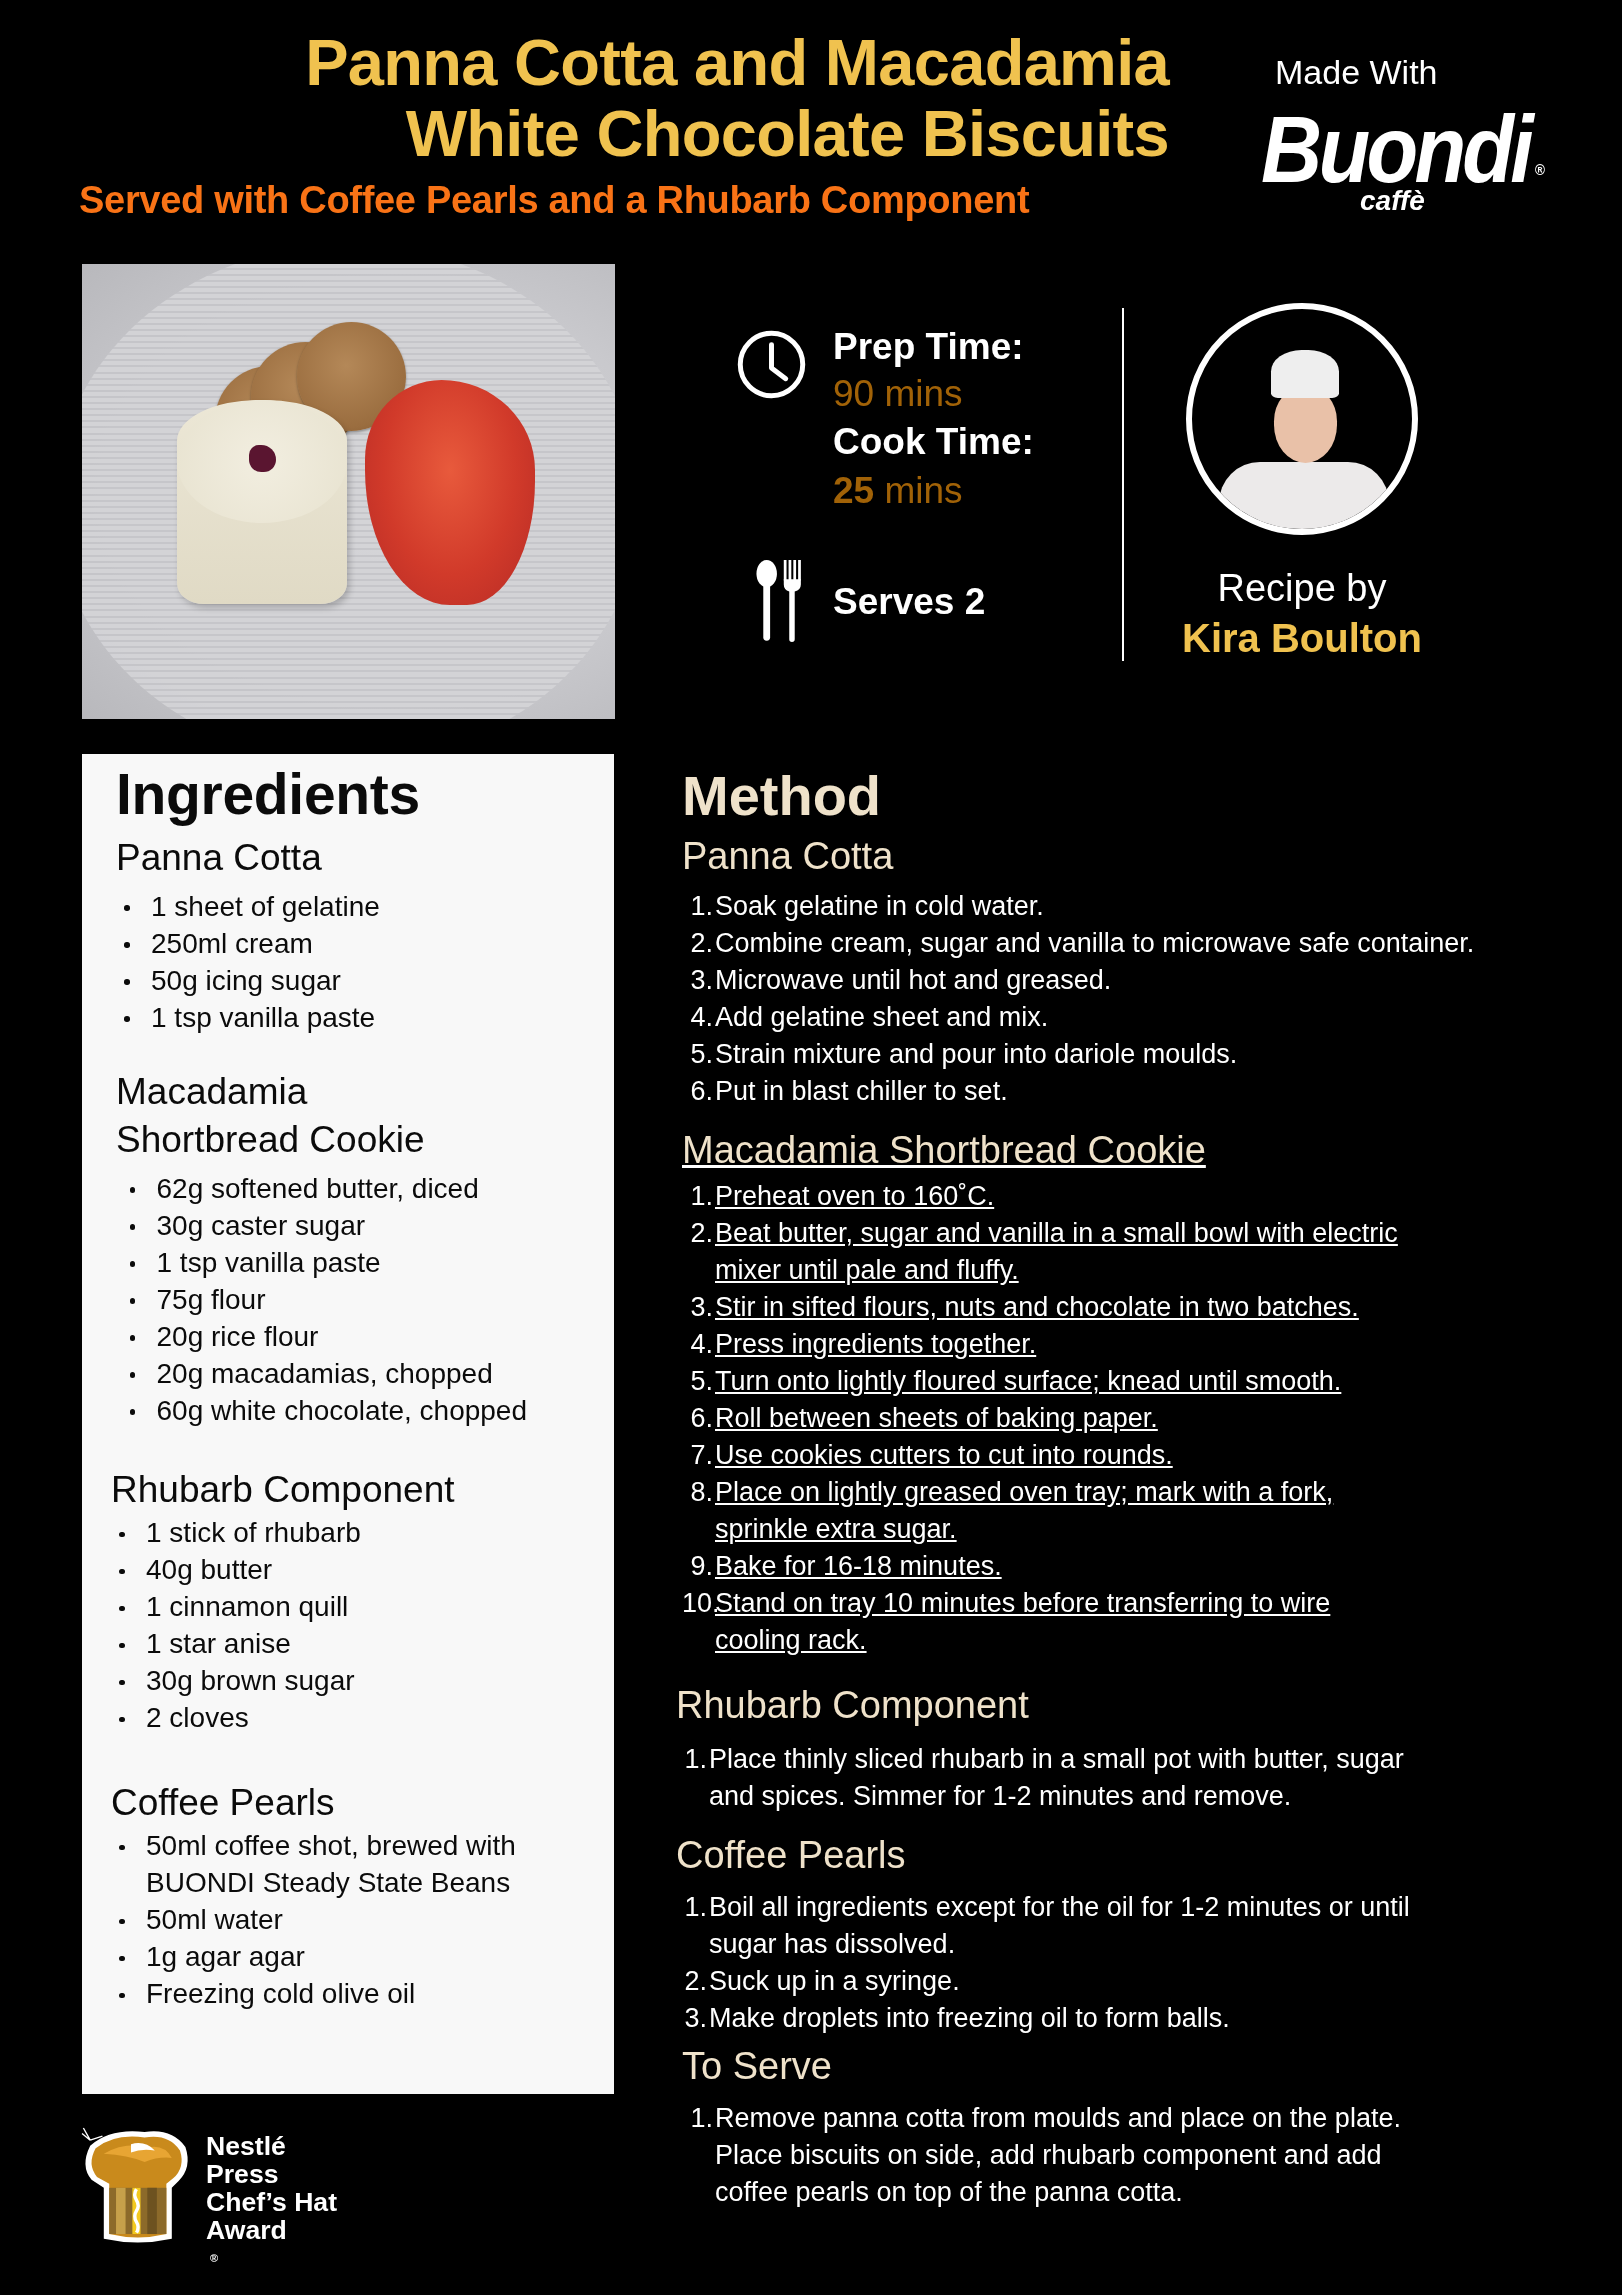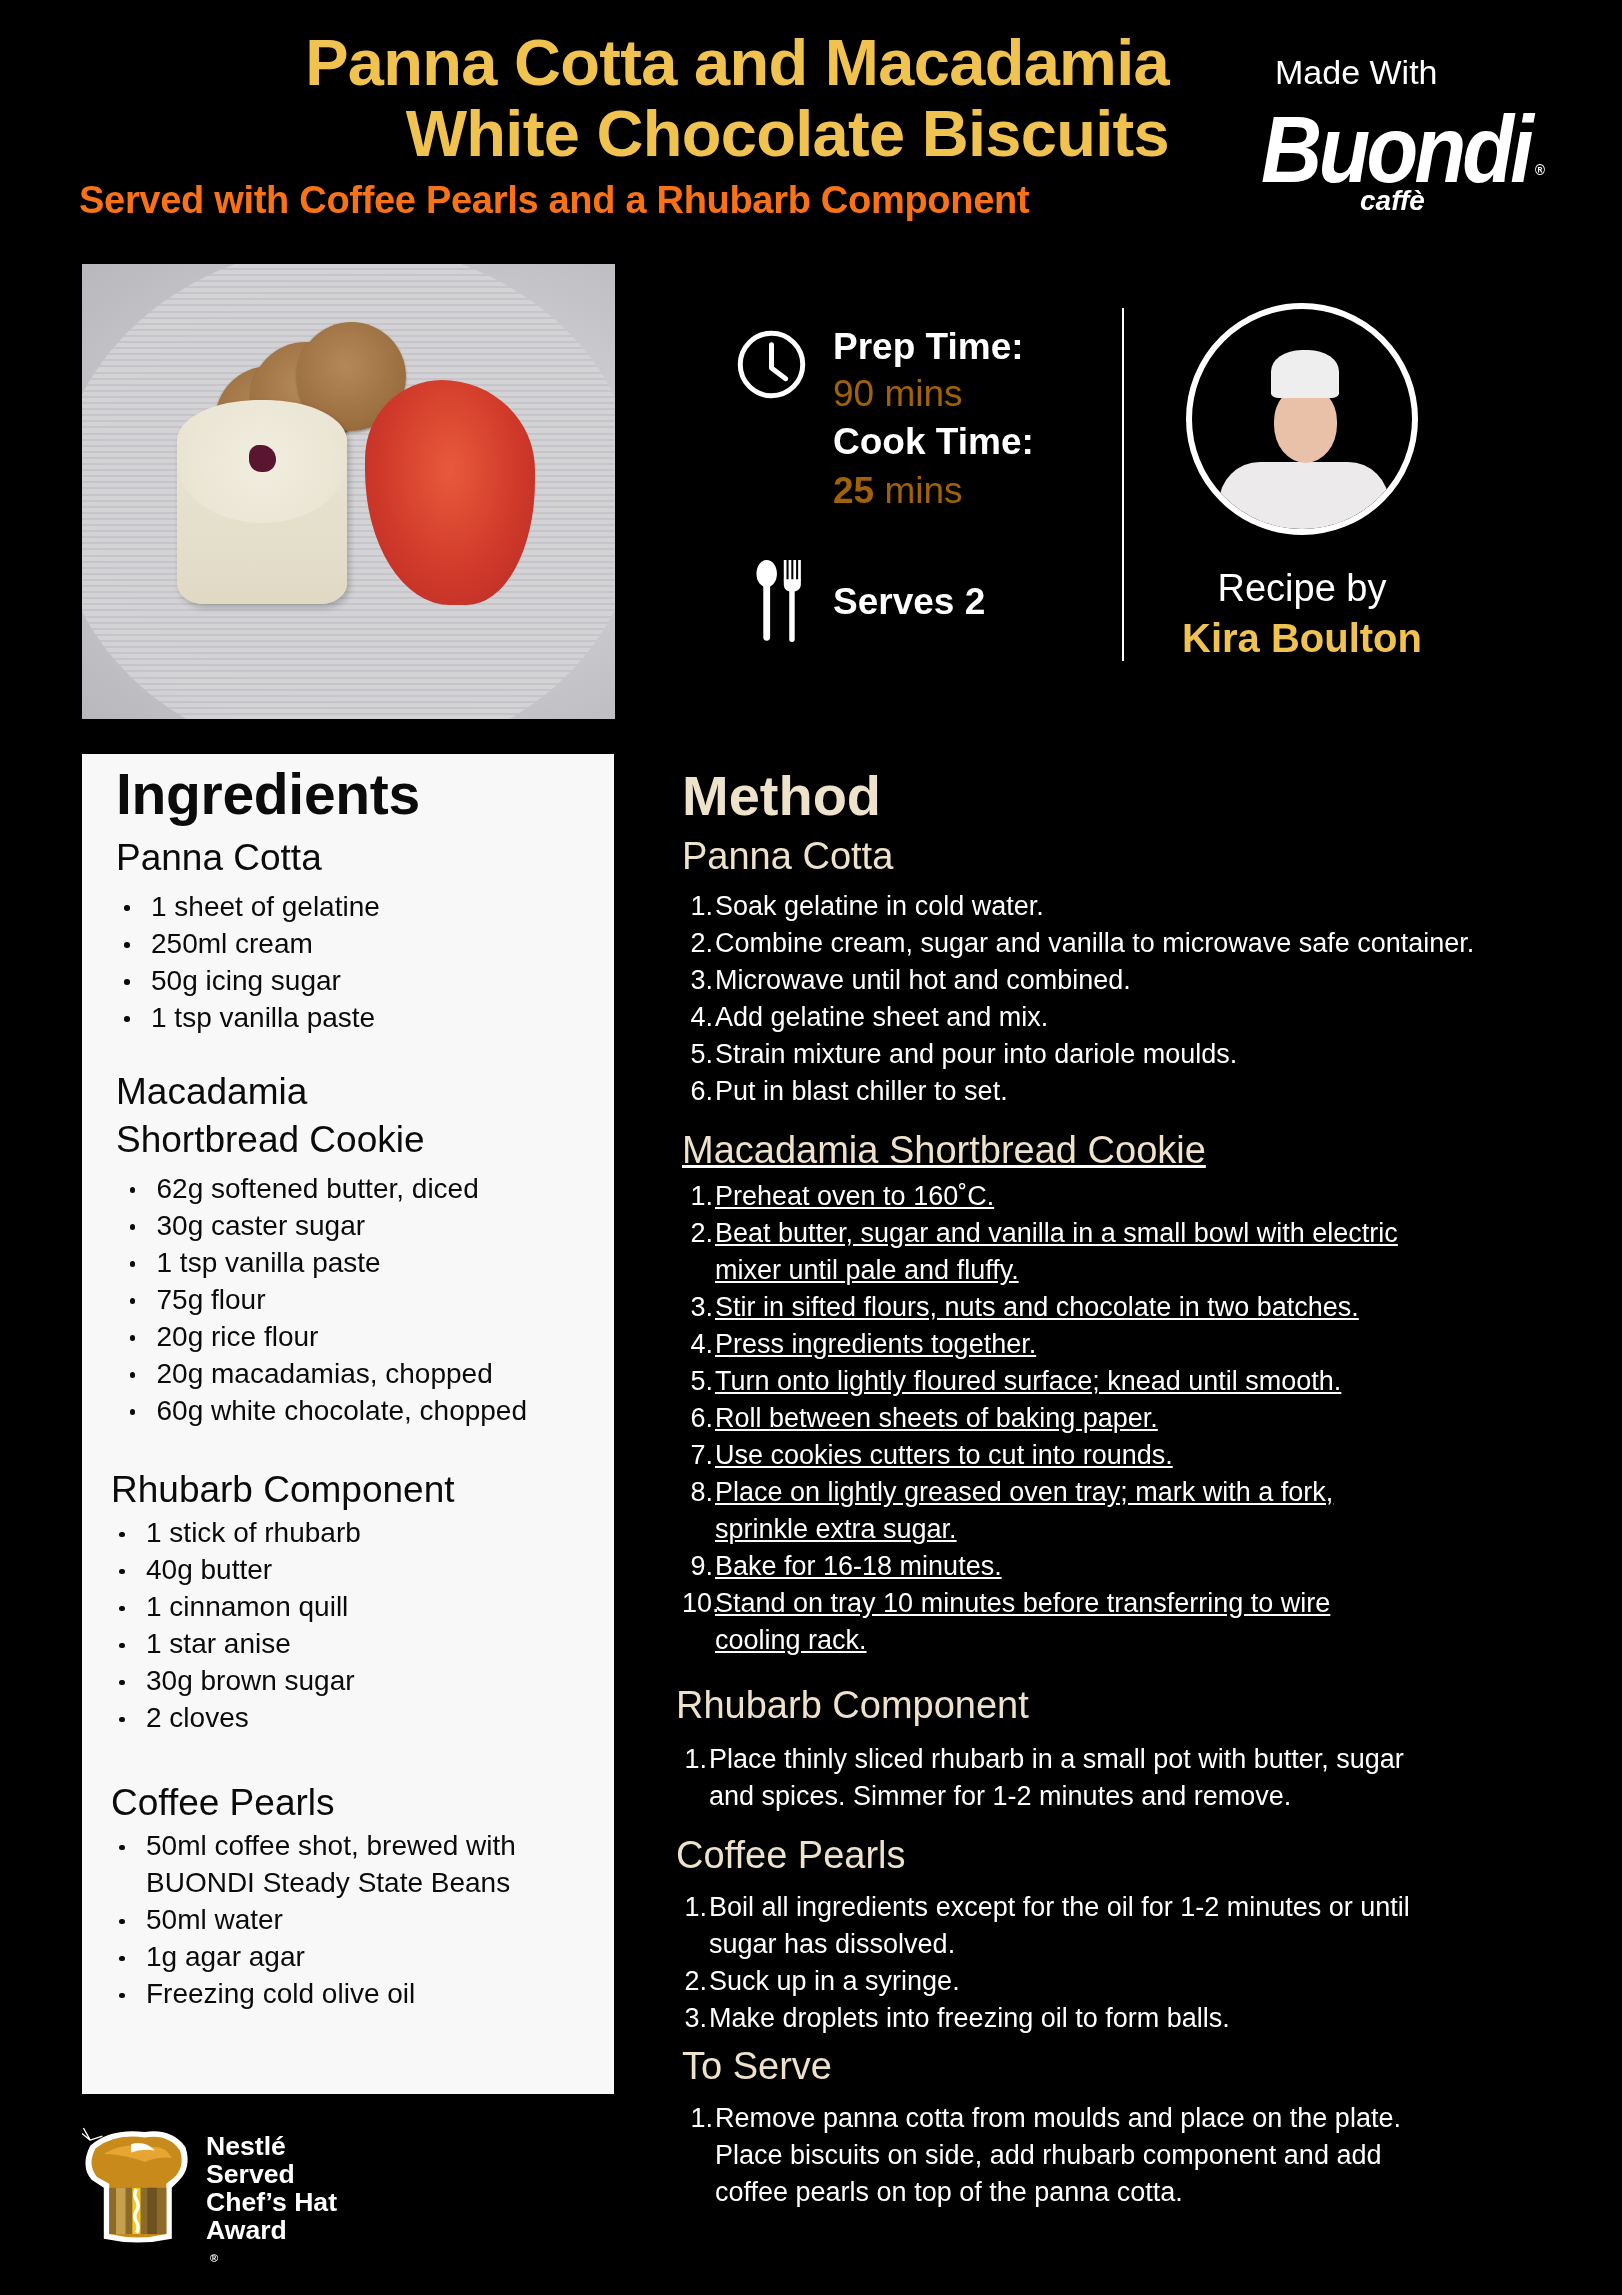--- a/index.html
+++ b/index.html
@@ -251,21 +251,21 @@
   </div>
 </div>
 
 <div class="abs method-title">Method</div>
 
 <div class="abs" style="left:682px; top:832px; width:913px;">
   <div class="m-heading">Panna Cotta</div>
   <ol class="m-list">
     <li><span class="num">1.</span><span>Soak gelatine in cold water.</span></li>
     <li><span class="num">2.</span><span>Combine cream, sugar and vanilla to microwave safe container.</span></li>
-    <li><span class="num">3.</span><span>Microwave until hot and combined.</span></li>
+    <li><span class="num">3.</span><span>Microwave until hot and greased.</span></li>
     <li><span class="num">4.</span><span>Add gelatine sheet and mix.</span></li>
     <li><span class="num">5.</span><span>Strain mixture and pour into dariole moulds.</span></li>
     <li><span class="num">6.</span><span>Put in blast chiller to set.</span></li>
   </ol>
 </div>
 
 <div class="abs" style="left:682px; top:1126px; width:818px;text-decoration:underline;">
   <div class="m-heading">Macadamia Shortbread Cookie</div>
   <ol class="m-list" style="margin-top:4.1px; width:804px;">
     <li><span class="num">1.</span><span>Preheat oven to 160˚C.</span></li>
@@ -311,21 +311,21 @@
   <path d="M60 60 Q90 42 130 50 Q150 48 160 66 Q140 64 120 72 Q95 62 60 60 Z" fill="#e7a533"></path>
   <path d="M100 46 Q120 40 135 55 Q115 52 100 58 Z" fill="#ffffff"></path>
   <rect x="68" y="110" width="84" height="68" fill="#8c6a2a"></rect>
   <rect x="78" y="110" width="14" height="68" fill="#c6a04a"></rect>
   <rect x="102" y="110" width="12" height="68" fill="#f3c91f"></rect>
   <path d="M108 112 q-5 8 0 16 q5 8 0 16 q-5 8 0 16 q5 8 0 16" stroke="#ffffff" stroke-width="5" fill="none"></path>
   <rect x="124" y="110" width="14" height="68" fill="#6d5220"></rect>
 </svg>
 <div class="abs award-text">
   <span>Nestlé</span>
-  <span>Served</span>
+  <span>Press</span>
   <span>Chef’s Hat</span>
   <span>
       <span>Award</span>
       <span class="award-reg">®</span>
     </span>
 </div>
 
 <style>
   .ing-list li.cont::before { display: none; }
 </style>

